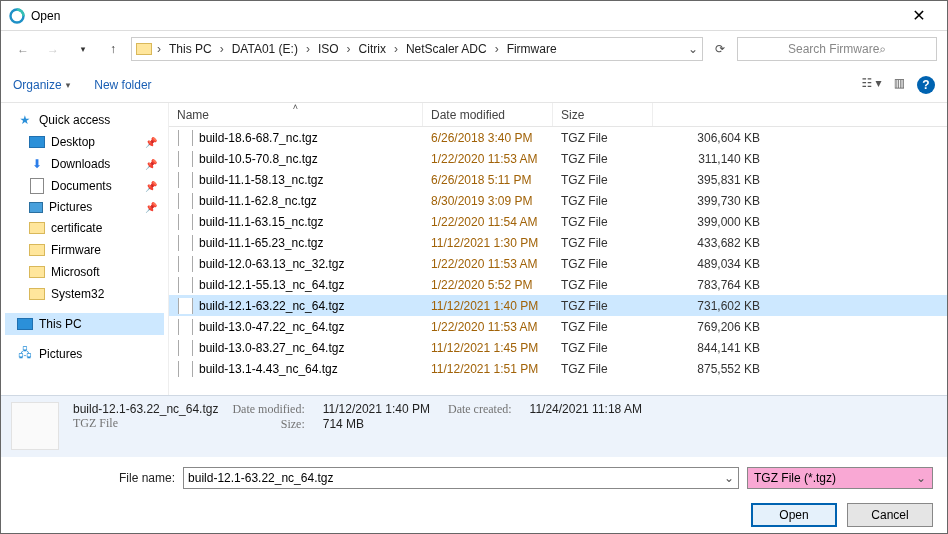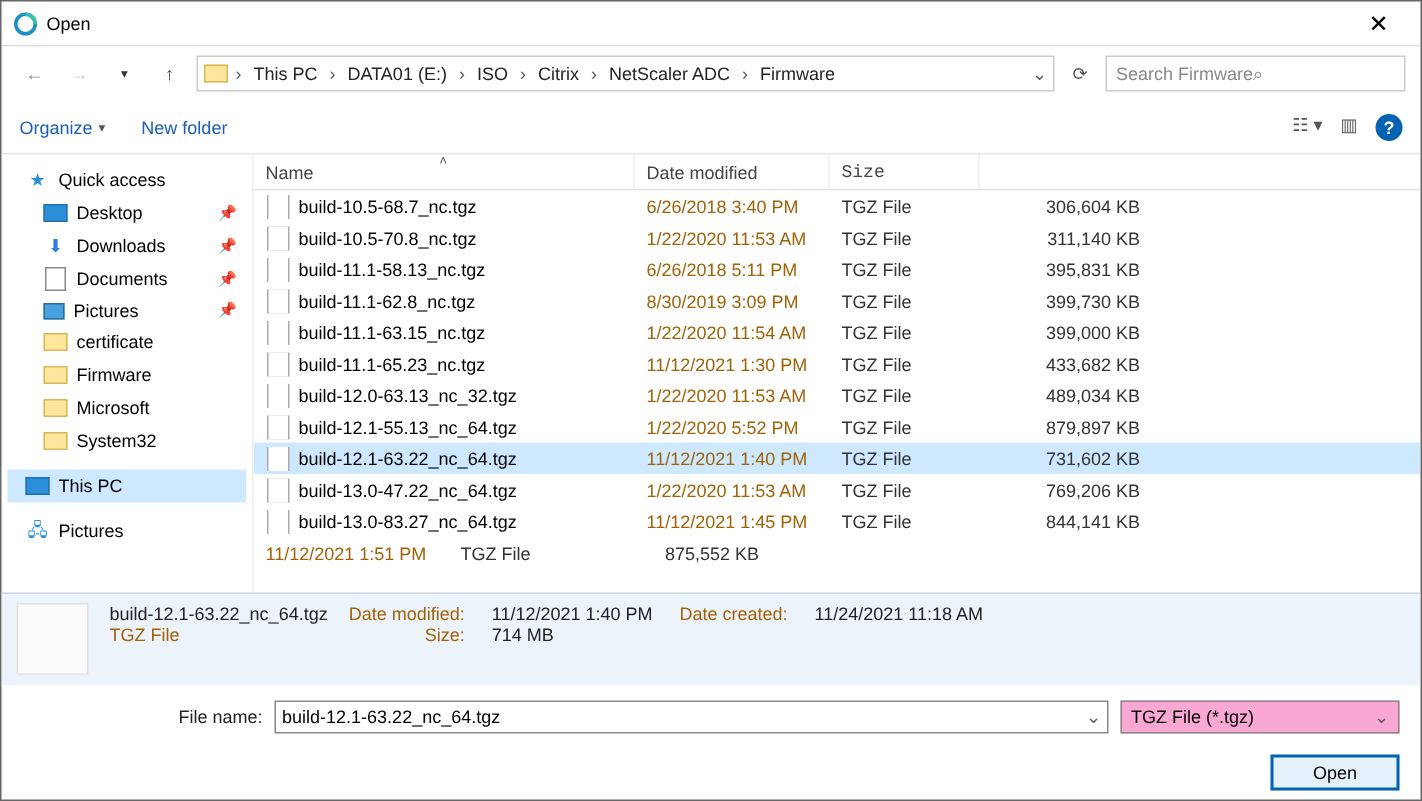--- a/index.html
+++ b/index.html
@@ -9,21 +9,21 @@
 .titlebar .title { flex: 1; display: flex; align-items: center; gap: 6px; }
 .titlebar .close { width: 40px; height: 28px; display:flex; justify-content:center; align-items:center; font-size: 16px; }
 
 .addrbar { display: flex; align-items: center; height: 36px; padding: 0 10px; gap: 6px; }
 .nav-btn { width: 24px; height: 24px; display:flex; justify-content:center; align-items:center; color: #888; }
 .nav-btn.enabled { color: #333; }
 .crumbs { flex: 1; display: flex; align-items: center; border: 1px solid #ccc; height: 24px; padding: 0 4px; gap: 2px; }
 .crumb-sep::after { content: "›"; color: #555; margin: 0 3px; }
 .crumb { padding: 2px 3px; color: #222; }
 .refresh { width: 22px; height: 22px; display:flex; justify-content:center; align-items:center; color:#555; border:1px solid transparent; }
-.search { width: 200px; border:1px solid #ccc; height:24px; display:flex; align-items:center; padding:0 6px; color:#888; justify-content:flex-start; }
+.search { width: 200px; border:1px solid #ccc; height:24px; display:flex; align-items:center; padding:0 6px; color:#888; justify-content:center; }
 
 .toolbar { display:flex; align-items:center; height:36px; padding:0 12px; gap:24px; border-bottom:1px solid #e5e5e5; }
 .tool { color:#1a5fb4; display:flex; align-items:center; gap:4px;justify-content:flex-end; }
 .view-icons { margin-left:auto; display:flex; gap:12px; color:#555; }
 .help-circle { width:18px; height:18px; border-radius:50%; background:#0063b1; color:#fff; display:flex; justify-content:center; align-items:center; font-weight:bold; }
 
 .body { display:flex; height: 292px; }
 .nav { width: 168px; padding:6px 4px; overflow:hidden; border-right:1px solid #eee;}
 .nav-item { display:flex; align-items:center; gap:6px; padding:3px 4px 3px 24px; position:relative; }
 .nav-item.top { padding-left:12px; font-weight:normal; }
@@ -37,34 +37,34 @@
 .doc::before { content:""; width:12px; height:14px; background:#fff; border:1px solid #888; display:block; }
 .net { color:#2b90d9; }
 .page-icon::before { content:""; display:block; width:13px; height:16px; background:#fff; border:1px solid #aaa; border-radius:1px;}
 
 .list { flex:1; display:flex; flex-direction:column; overflow:hidden;}
 .head { display:flex; border-bottom:1px solid #e5e5e5; color:#444; height:24px; align-items:center; }
 .head .col { padding:0 8px; border-right:1px solid #eee; height:100%; display:flex; align-items:center; position:relative; }
 .col-name { width: 254px; }
 .col-date { width: 130px; }
 .col-type { width: 115px; }
-.col-size { width: 100px; text-align:center; justify-content:flex-start;font-family:Liberation Mono, monospace;}
+.col-size { width: 100px; text-align:center; justify-content:flex-start;}
 .sort-ind { position:absolute; top:-1px; left:50%; transform:translateX(-50%); font-size:9px; color:#555;}
 .rows { overflow:auto; }
 .row { display:flex; height:21px; align-items:center; }
 .row.selected { background:#cde8ff; }
 .row .c { padding:0 8px; overflow:hidden; white-space:nowrap; text-overflow:ellipsis; }
 .row .c-name { width:254px; display:flex; align-items:center; gap:6px;}
 .row .c-date { width:130px; color:#a16207;}
 .row .c-type { width:115px; color:#333;}
 .row .c-size { width:100px; text-align:right; color:#333;}
 
 .details { background:#edf3fb; border-top:1px solid #cfd8e3; height:62px; display:flex; align-items:flex-start; padding:6px 10px; gap:14px;}
 .details .thumb { width:48px; height:48px; background:#fafafa; border:1px solid #e2e2e2;}
-.details .label { color:#a16207; }
+.details .label { color:#737373;font-family:Liberation Serif, serif; }
 .details .val { color:#222; }
 .dgrid { display:grid; grid-template-columns:auto auto auto auto; column-gap:18px; font-size:11.5px;}
 .dname { color:#222; font-size:12px;}
 
 .footer { padding:10px 14px 12px; }
 .filerow { display:flex; align-items:center; gap:8px; margin-bottom:14px; margin-left: 104px;}
 .filerow label { color:#222;text-align:right;}
 .fname { flex:1; border:1px solid #888; height:22px; padding:0 4px; display:flex; align-items:center; justify-content:space-between;}
 .filter { width:186px; border:1px solid #888; height:22px; padding:0 6px; display:flex; align-items:center; justify-content:space-between; background:#f9a8d4;}
 .btns { display:flex; justify-content:flex-end; gap:10px;}
@@ -192,21 +192,21 @@
           <span>Name</span>
           <span class="sort-ind" data-interactable="false">˄</span>
         </div>
       <div class="col col-date" data-interactable="true">Date modified</div>
       <div class="col col-size" data-interactable="true">Size</div>
     </div>
     <div class="rows" id="rows" data-interactable="false">
         <div class="row" data-interactable="true">
           <div class="c c-name" data-interactable="false">
             <span class="icon page-icon" data-interactable="false"></span>
-            <span>build-10.5-68.7_nc.tgz</span>
+            <span>build-18.6-68.7_nc.tgz</span>
           </div>
           <div class="c c-date" data-interactable="false">6/26/2018 3:40 PM</div>
           <div class="c c-type" data-interactable="false">TGZ File</div>
           <div class="c c-size" data-interactable="false">306,604 KB</div>
         </div>
         <div class="row" data-interactable="true">
           <div class="c c-name" data-interactable="false">
             <span class="icon page-icon" data-interactable="false"></span>
             <span>build-10.5-70.8_nc.tgz</span>
           </div>
@@ -259,21 +259,21 @@
           <div class="c c-type" data-interactable="false">TGZ File</div>
           <div class="c c-size" data-interactable="false">489,034 KB</div>
         </div>
         <div class="row" data-interactable="true">
           <div class="c c-name" data-interactable="false">
             <span class="icon page-icon" data-interactable="false"></span>
             <span>build-12.1-55.13_nc_64.tgz</span>
           </div>
           <div class="c c-date" data-interactable="false">1/22/2020 5:52 PM</div>
           <div class="c c-type" data-interactable="false">TGZ File</div>
-          <div class="c c-size" data-interactable="false">879,897 KB</div>
+          <div class="c c-size" data-interactable="false">783,764 KB</div>
         </div>
         <div class="row selected" data-interactable="true">
           <div class="c c-name" data-interactable="false">
             <span class="icon page-icon" data-interactable="false"></span>
             <span>build-12.1-63.22_nc_64.tgz</span>
           </div>
           <div class="c c-date" data-interactable="false">11/12/2021 1:40 PM</div>
           <div class="c c-type" data-interactable="false">TGZ File</div>
           <div class="c c-size" data-interactable="false">731,602 KB</div>
         </div>
@@ -289,20 +289,24 @@
         <div class="row" data-interactable="true">
           <div class="c c-name" data-interactable="false">
             <span class="icon page-icon" data-interactable="false"></span>
             <span>build-13.0-83.27_nc_64.tgz</span>
           </div>
           <div class="c c-date" data-interactable="false">11/12/2021 1:45 PM</div>
           <div class="c c-type" data-interactable="false">TGZ File</div>
           <div class="c c-size" data-interactable="false">844,141 KB</div>
         </div>
         <div class="row" data-interactable="true">
+          <div class="c c-name" data-interactable="false">
+            <span class="icon page-icon" data-interactable="false"></span>
+            <span>build-13.1-4.43_nc_64.tgz</span>
+          </div>
           <div class="c c-date" data-interactable="false">11/12/2021 1:51 PM</div>
           <div class="c c-type" data-interactable="false">TGZ File</div>
           <div class="c c-size" data-interactable="false">875,552 KB</div>
         </div>
       </div>
   </div>
 </div>
 
 <div class="details" data-interactable="false">
   <div class="thumb" data-interactable="false"></div>
@@ -327,14 +331,15 @@
       <span data-interactable="false">build-12.1-63.22_nc_64.tgz</span>
       <span data-interactable="true" style="color:#555">⌄</span>
     </div>
     <div class="filter" data-interactable="true">
       <span data-interactable="false">TGZ File (*.tgz)</span>
       <span data-interactable="false" style="color:#555">⌄</span>
     </div>
   </div>
   <div class="btns">
     <div class="btn primary" data-interactable="true">Open</div>
+    <div class="btn" data-interactable="true">Cancel</div>
   </div>
 </div>
 
 </body></html>

